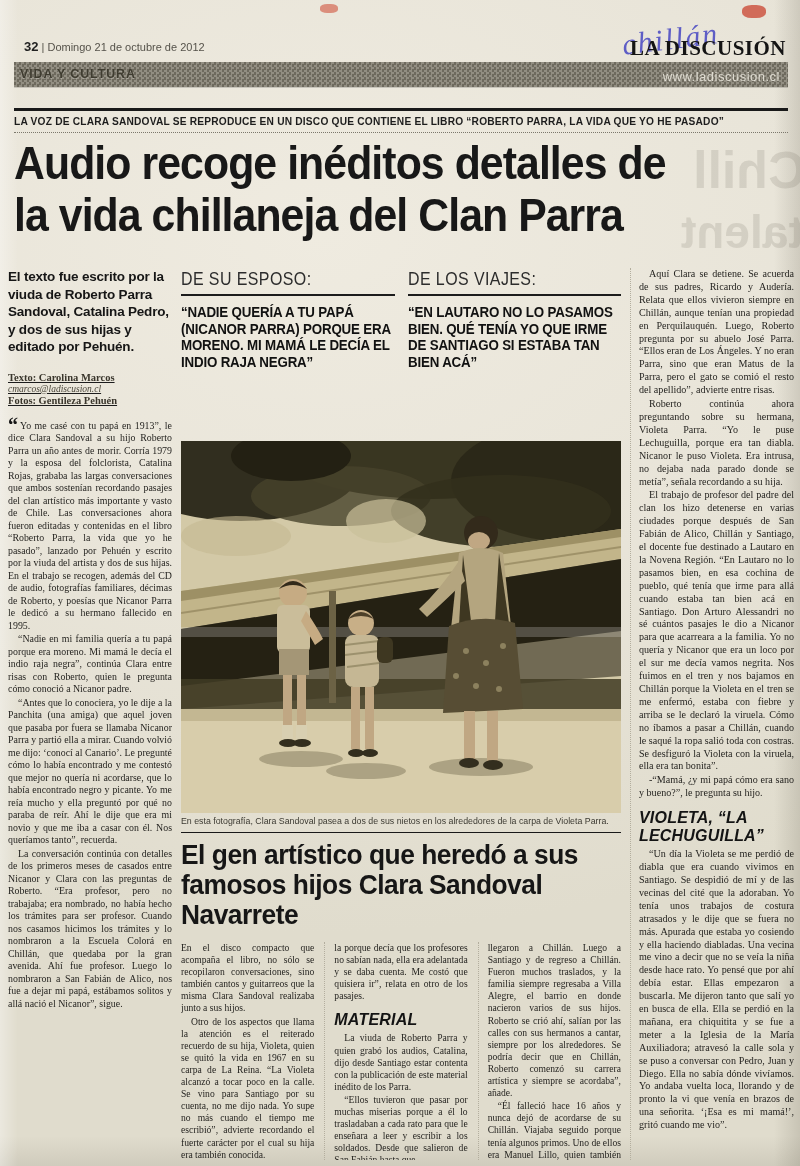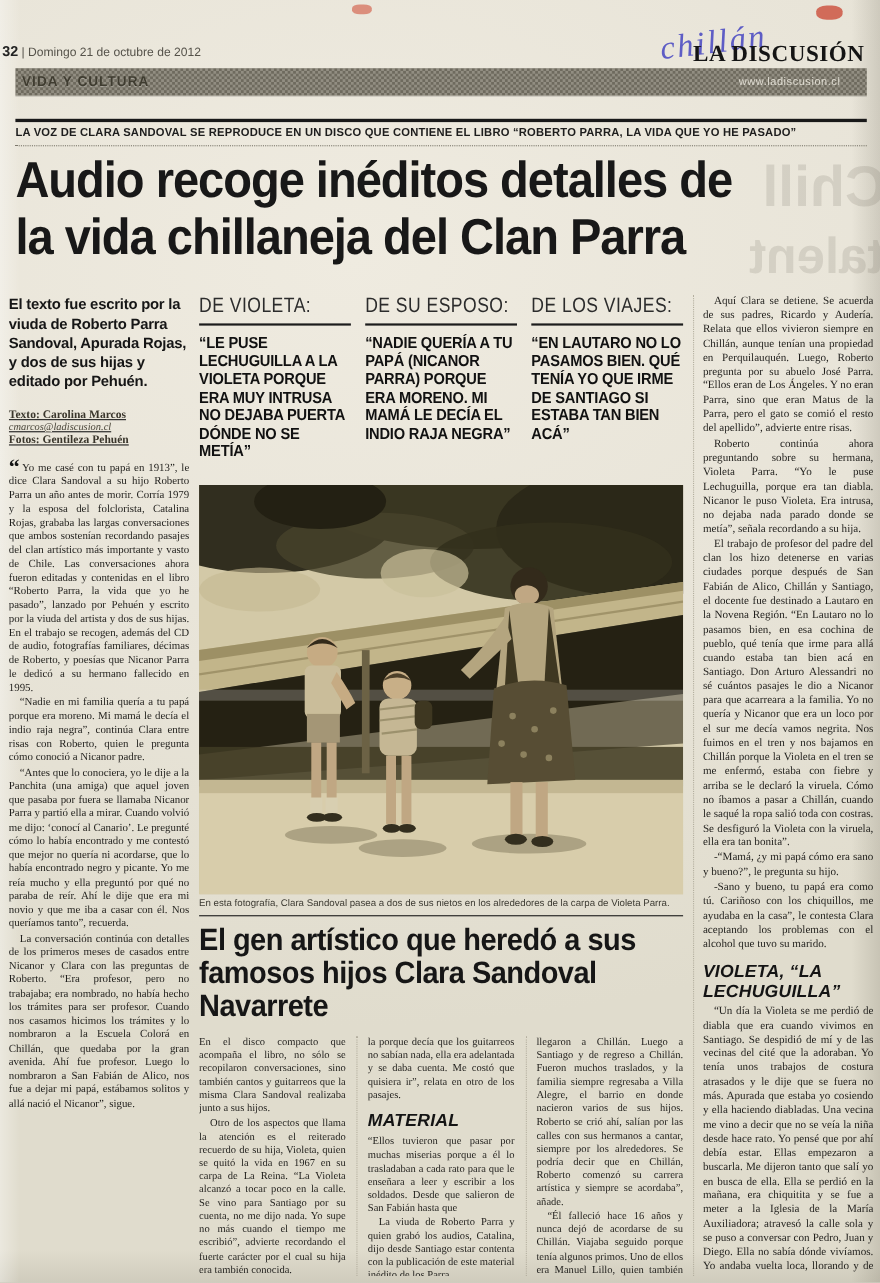--- a/index.html
+++ b/index.html
@@ -6,33 +6,33 @@
   body{width:800px;height:1166px;background:#cfccc0;font-family:"Liberation Sans",sans-serif;overflow:hidden;}
   .paper{position:relative;width:800px;height:1166px;overflow:hidden;color:#1c1c1c;
     background:
       linear-gradient(90deg, rgba(255,255,255,.35) 0, rgba(255,255,255,0) 18px),
       linear-gradient(270deg, rgba(90,85,70,.18) 0, rgba(90,85,70,0) 26px),
       linear-gradient(0deg, rgba(90,85,70,.12) 0, rgba(90,85,70,0) 30px),
       radial-gradient(120% 60% at 40% 20%, #efebe0 0%, #e8e4d8 55%, #e0dccd 100%);
   }
   .scan-mark{position:absolute;border-radius:40%;}
   
-  .topbar{position:absolute;left:2px;right:14px;top:36px;height:24px;text-align:center;}
+  .topbar{position:absolute;left:24px;right:14px;top:36px;height:24px;text-align:center;}
   .folio{position:absolute;left:0;top:3px;font-size:11px;color:#55524a;}
   .folio b{font-size:13px;color:#222;}
   .handwriting{position:absolute;left:598px;top:-14px;font-family:"Liberation Serif",serif;font-style:italic;
     font-size:30px;color:#4646c2;transform:rotate(-7deg);letter-spacing:2px;opacity:.85;}
   .masthead{position:absolute;right:0;top:0;font-family:"Liberation Serif",serif;font-weight:bold;
     font-size:21px;letter-spacing:.5px;color:#141414;}
   .sectionbar{position:absolute;left:14px;right:12px;top:62px;height:25px;
     background:repeating-conic-gradient(#928e82 0% 25%, #6e6a5e 0% 50%) 0 0/5px 5px;
     box-shadow:0 1px 0 rgba(0,0,0,.15);}
   .section-name{position:absolute;left:6px;top:4px;font-weight:bold;font-size:13px;letter-spacing:1px;
     color:#3f3c30;text-shadow:0 1px 0 rgba(255,255,255,.22);transform:scaleX(.95);transform-origin:left;}
-  .site{position:absolute;right:24px;top:7px;font-size:10px;color:#efece2;letter-spacing:.5px;opacity:.85;}
+  .site{position:absolute;right:8px;top:7px;font-size:13px;color:#efece2;letter-spacing:.5px;opacity:.85;}
   
   .kicker-wrap{position:absolute;left:14px;right:12px;top:108px;border-top:3px solid #191919;
     border-bottom:1px dotted #7c786c;padding:4px 0 5px;}
   .kicker{font-size:10.5px;font-weight:bold;letter-spacing:.2px;color:#1d1d1d;transform:scaleX(.97);transform-origin:left;}
   
   .headline{position:absolute;left:14px;top:138px;margin:0;width:740px;max-width:740px;
     font-size:46px;line-height:1.12;font-weight:bold;color:#181818;letter-spacing:-1px;
     transform:scaleX(.93);transform-origin:left top;}
   .headline .inner{display:block;max-width:730px;}
   .ghost{position:absolute;color:rgba(100,95,78,.16);font-weight:bold;transform:scaleX(-1);pointer-events:none;}
@@ -106,41 +106,36 @@
   <div class="ghost ghost1">Chill</div>
   <div class="ghost ghost2">talent</div>
 
   <h1 class="headline">
       <span class="inner">Audio recoge inéditos detalles de la vida chillaneja del Clan Parra</span>
     </h1>
 
   <div class="grid">
 
     <aside class="col-deck">
-      <p class="deck">El texto fue escrito por la viuda de Roberto Parra Sandoval, Apurada Rojas, y dos de sus hijas y editado por Pehuén.</p>
+      <p class="deck">El texto fue escrito por la viuda de Roberto Parra Sandoval, Catalina Pedro, y dos de sus hijas y editado por Pehuén.</p>
       <div class="byline">
         <div class="by-bold">Texto: Carolina Marcos</div>
         <div class="by-email">cmarcos@ladiscusion.cl</div>
         <div class="by-bold">Fotos: Gentileza Pehuén</div>
       </div>
       <div class="bodytext">
         <p><span class="bigquote">“</span><span>Yo me casé con tu papá en 1913”, le dice Clara Sandoval a su hijo Roberto Parra un año antes de morir. Corría 1979 y la esposa del folclorista, Catalina Rojas, grababa las largas conversaciones que ambos sostenían recordando pasajes del clan artístico más importante y vasto de Chile. Las conversaciones ahora fueron editadas y contenidas en el libro “Roberto Parra, la vida que yo he pasado”, lanzado por Pehuén y escrito por la viuda del artista y dos de sus hijas. En el trabajo se recogen, además del CD de audio, fotografías familiares, décimas de Roberto, y poesías que Nicanor Parra le dedicó a su hermano fallecido en 1995.</span></p>
         <p>“Nadie en mi familia quería a tu papá porque era moreno. Mi mamá le decía el indio raja negra”, continúa Clara entre risas con Roberto, quien le pregunta cómo conoció a Nicanor padre.</p>
         <p>“Antes que lo conociera, yo le dije a la Panchita (una amiga) que aquel joven que pasaba por fuera se llamaba Nicanor Parra y partió ella a mirar. Cuando volvió me dijo: ‘conocí al Canario’. Le pregunté cómo lo había encontrado y me contestó que mejor no quería ni acordarse, que lo había encontrado negro y picante. Yo me reía mucho y ella preguntó por qué no paraba de reír. Ahí le dije que era mi novio y que me iba a casar con él. Nos queríamos tanto”, recuerda.</p>
         <p>La conversación continúa con detalles de los primeros meses de casados entre Nicanor y Clara con las preguntas de Roberto. “Era profesor, pero no trabajaba; era nombrado, no había hecho los trámites para ser profesor. Cuando nos casamos hicimos los trámites y lo nombraron a la Escuela Colorá en Chillán, que quedaba por la gran avenida. Ahí fue profesor. Luego lo nombraron a San Fabián de Alico, nos fue a dejar mi papá, estábamos solitos y allá nació el Nicanor”, sigue.</p>
       </div>
     </aside>
 
     <section class="col-center">
       <div class="quotes-row">
-        <div class="qbox">
-          <div class="qlabel">DE VIOLETA:</div>
-          <div class="qrule"></div>
-          <div class="qtext">“LE PUSE LECHUGUILLA A LA VIOLETA PORQUE ERA MUY INTRUSA NO DEJABA PUERTA DÓNDE NO SE METÍA”</div>
-        </div>
         <div class="qbox">
           <div class="qlabel">DE SU ESPOSO:</div>
           <div class="qrule"></div>
           <div class="qtext">“NADIE QUERÍA A TU PAPÁ (NICANOR PARRA) PORQUE ERA MORENO. MI MAMÁ LE DECÍA EL INDIO RAJA NEGRA”</div>
         </div>
         <div class="qbox">
           <div class="qlabel">DE LOS VIAJES:</div>
           <div class="qrule"></div>
           <div class="qtext">“EN LAUTARO NO LO PASAMOS BIEN. QUÉ TENÍA YO QUE IRME DE SANTIAGO SI ESTABA TAN BIEN ACÁ”</div>
         </div>
@@ -227,36 +222,35 @@
 
       <h2 class="second-head">El gen artístico que heredó a sus famosos hijos Clara Sandoval Navarrete</h2>
 
       <div class="second-cols">
         <div class="scol">
           <p>En el disco compacto que acompaña el libro, no sólo se recopilaron conversaciones, sino también cantos y guitarreos que la misma Clara Sandoval realizaba junto a sus hijos.</p>
           <p>Otro de los aspectos que llama la atención es el reiterado recuerdo de su hija, Violeta, quien se quitó la vida en 1967 en su carpa de La Reina. “La Violeta alcanzó a tocar poco en la calle. Se vino para Santiago por su cuenta, no me dijo nada. Yo supe no más cuando el tiempo me escribió”, advierte recordando el fuerte carácter por el cual su hija era también conocida.</p>
 
         </div>
         <div class="scol">
-          <p style="text-indent:0;">la porque decía que los guitarreos no sabían nada, ella era adelantada y se daba cuenta. Me costó que quisiera ir”, relata en otro de los pasajes.</p>
+          <p style="text-indent:0;">la porque decía que los profesores no sabían nada, ella era adelantada y se daba cuenta. Me costó que quisiera ir”, relata en otro de los pasajes.</p>
           <div class="subhead">MATERIAL</div>
+          <p style="text-indent:10px;">La viuda de Roberto Parra y quien grabó los audios, Catalina, dijo desde Santiago estar contenta con la publicación de este material inédito de los Parra.</p>
           <p>“Ellos tuvieron que pasar por muchas miserias porque a él lo trasladaban a cada rato para que le enseñara a leer y escribir a los soldados. Desde que salieron de San Fabián hasta que</p>
-          <p style="text-indent:10px;">La viuda de Roberto Parra y quien grabó los audios, Catalina, dijo desde Santiago estar contenta con la publicación de este material inédito de los Parra.</p>
         </div>
         <div class="scol">
           <p style="text-indent:0;">llegaron a Chillán. Luego a Santiago y de regreso a Chillán. Fueron muchos traslados, y la familia siempre regresaba a Villa Alegre, el barrio en donde nacieron varios de sus hijos. Roberto se crió ahí, salían por las calles con sus hermanos a cantar, siempre por los alrededores. Se podría decir que en Chillán, Roberto comenzó su carrera artística y siempre se acordaba”, añade.</p>
           <p>“Él falleció hace 16 años y nunca dejó de acordarse de su Chillán. Viajaba seguido porque tenía algunos primos. Uno de ellos era Manuel Lillo, quien también falleció. Ese lazo lo continúan mis hijas con una prima”, enfatiza.</p>
         </div>
       </div>
     </section>
 
     <aside class="col-right">
       <p style="text-indent:10px;">Aquí Clara se detiene. Se acuerda de sus padres, Ricardo y Audería. Relata que ellos vivieron siempre en Chillán, aunque tenían una propiedad en Perquilauquén. Luego, Roberto pregunta por su abuelo José Parra. “Ellos eran de Los Ángeles. Y no eran Parra, sino que eran Matus de la Parra, pero el gato se comió el resto del apellido”, advierte entre risas.</p>
       <p>Roberto continúa ahora preguntando sobre su hermana, Violeta Parra. “Yo le puse Lechuguilla, porque era tan diabla. Nicanor le puso Violeta. Era intrusa, no dejaba nada parado donde se metía”, señala recordando a su hija.</p>
       <p>El trabajo de profesor del padre del clan los hizo detenerse en varias ciudades porque después de San Fabián de Alico, Chillán y Santiago, el docente fue destinado a Lautaro en la Novena Región. “En Lautaro no lo pasamos bien, en esa cochina de pueblo, qué tenía que irme para allá cuando estaba tan bien acá en Santiago. Don Arturo Alessandri no sé cuántos pasajes le dio a Nicanor para que acarreara a la familia. Yo no quería y Nicanor que era un loco por el sur me decía vamos negrita. Nos fuimos en el tren y nos bajamos en Chillán porque la Violeta en el tren se me enfermó, estaba con fiebre y arriba se le declaró la viruela. Cómo no íbamos a pasar a Chillán, cuando le saqué la ropa salió toda con costras. Se desfiguró la Violeta con la viruela, ella era tan bonita”.</p>
       <p>-“Mamá, ¿y mi papá cómo era sano y bueno?”, le pregunta su hijo.</p>
-      <p>-Sano y bueno, tu papá era como tú. Cariñoso con los chiquillos, me ayudaba en la casa”, le contesta Clara aceptando los problemas con el alcohol que tuvo su marido.</p>
       <div class="subhead">VIOLETA, “LA LECHUGUILLA”</div>
       <p style="text-indent:10px;">“Un día la Violeta se me perdió de diabla que era cuando vivimos en Santiago. Se despidió de mí y de las vecinas del cité que la adoraban. Yo tenía unos trabajos de costura atrasados y le dije que se fuera no más. Apurada que estaba yo cosiendo y ella haciendo diabladas. Una vecina me vino a decir que no se veía la niña desde hace rato. Yo pensé que por ahí debía estar. Ellas empezaron a buscarla. Me dijeron tanto que salí yo en busca de ella. Ella se perdió en la mañana, era chiquitita y se fue a meter a la Iglesia de la María Auxiliadora; atravesó la calle sola y se puso a conversar con Pedro, Juan y Diego. Ella no sabía dónde vivíamos. Yo andaba vuelta loca, llorando y de pronto la vi que venía en brazos de una señorita. ‘¡Esa es mi mamá!’, gritó cuando me vio”.</p>
     </aside>
 
   </div>
 </div>
 
 </body></html>

